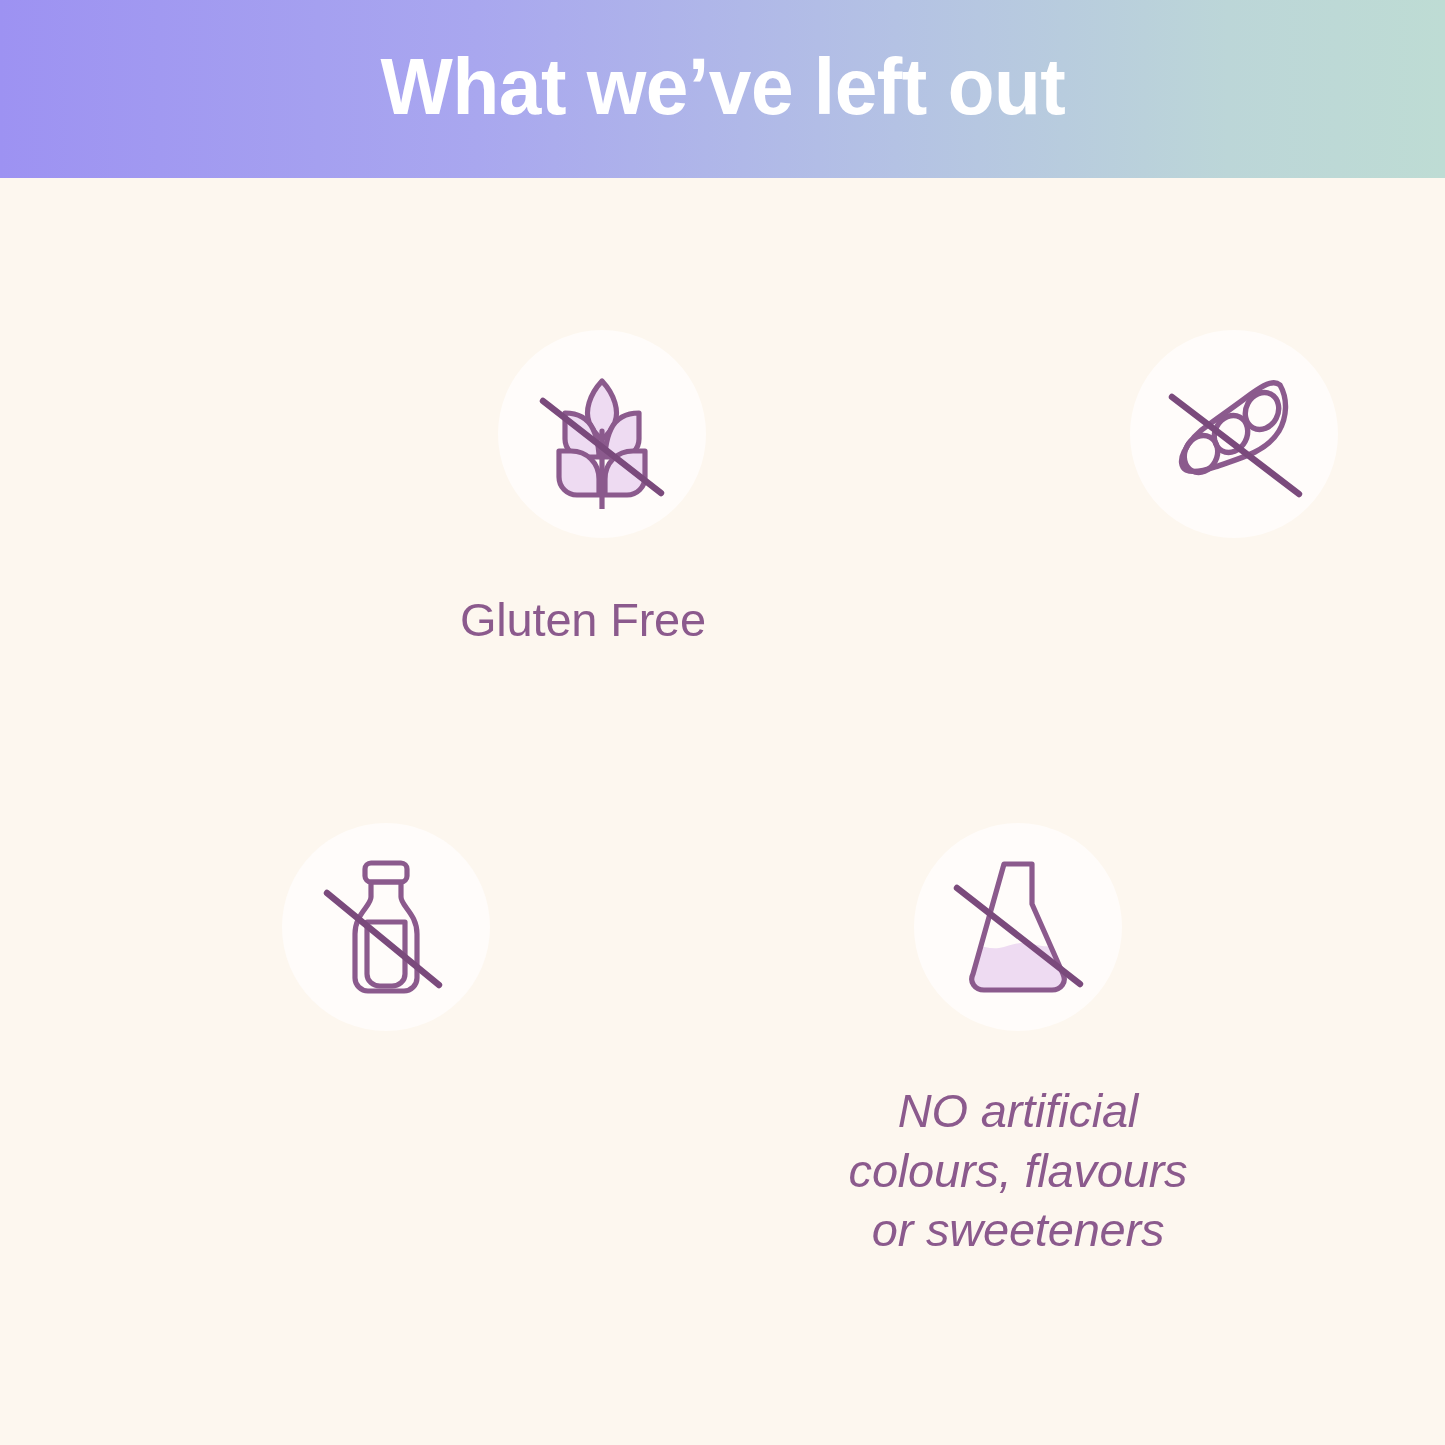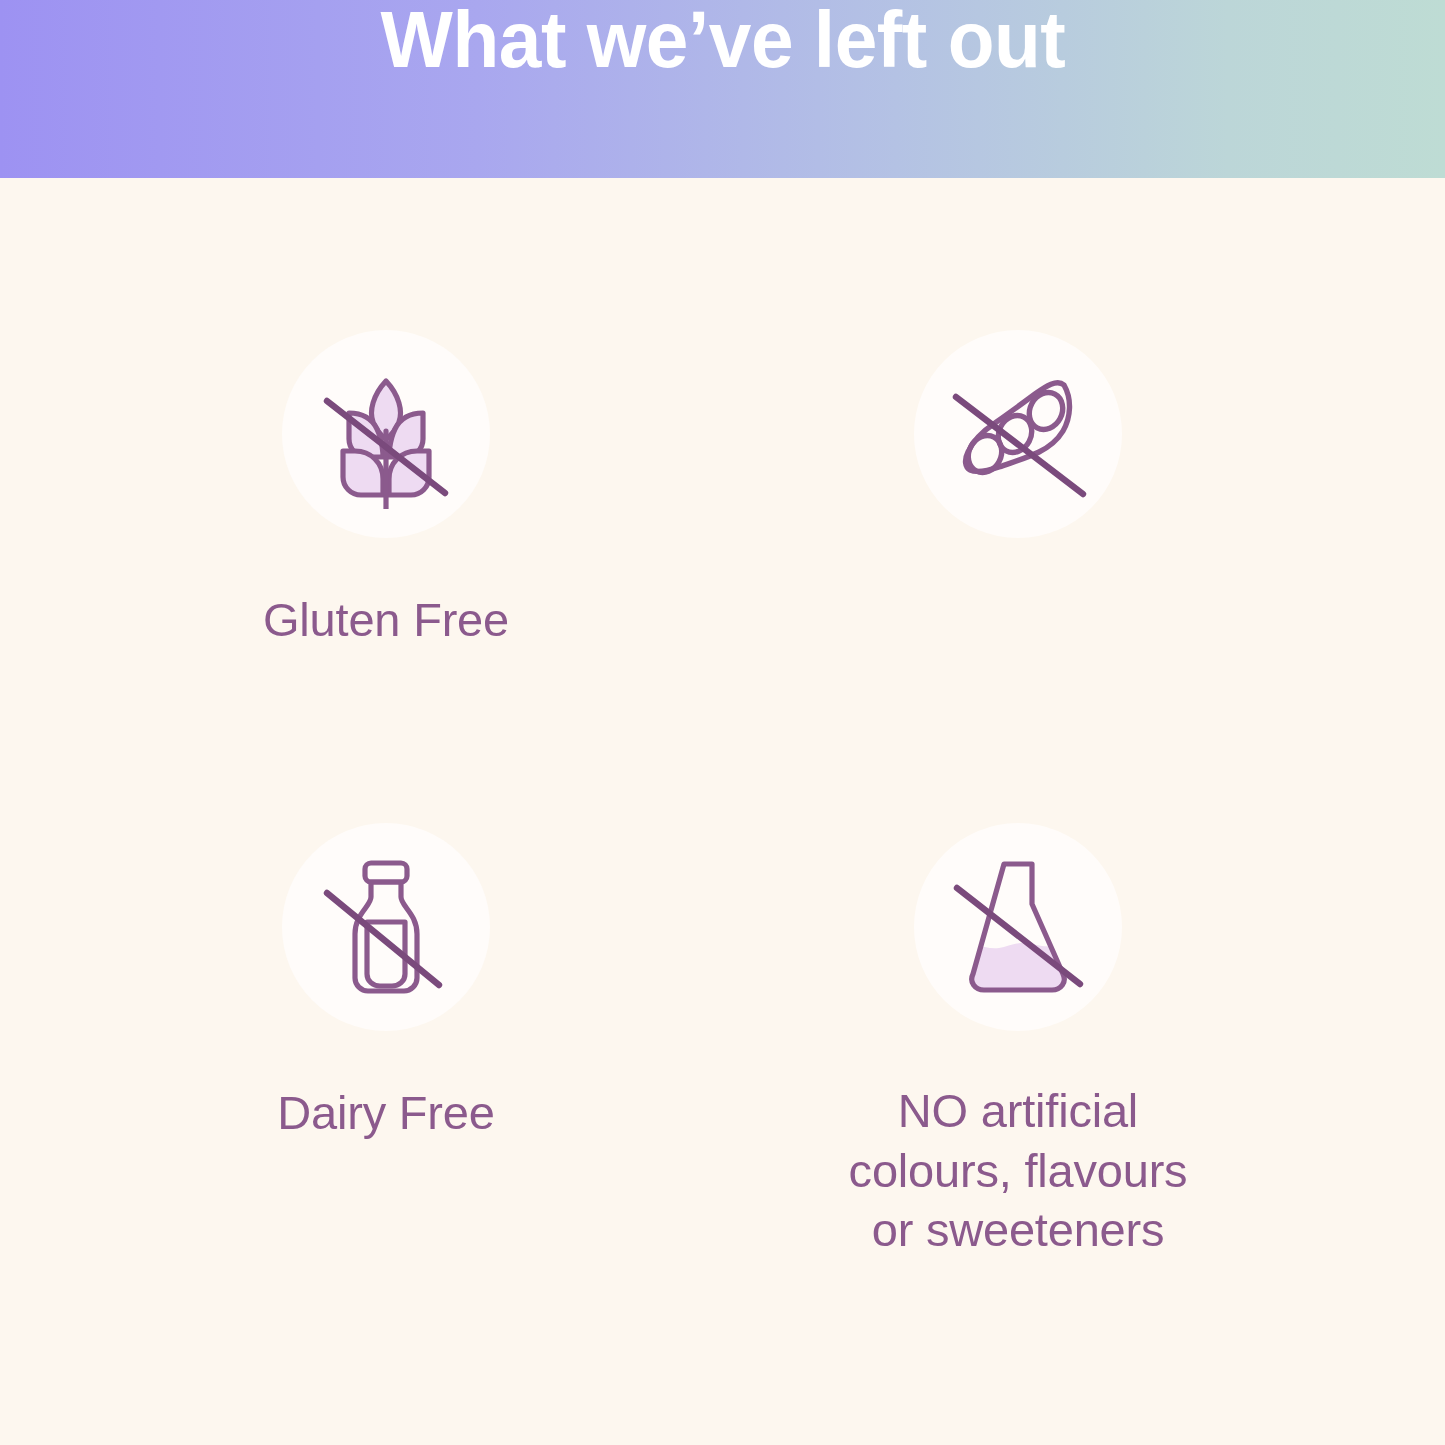--- a/index.html
+++ b/index.html
@@ -22,21 +22,21 @@
 
   
   .header-band {
     position: absolute;
     top: 0;
     left: 0;
     width: 1445px;
     height: 178px;
     background: linear-gradient(90deg, #9D92F2 0%, #A9A7EF 33%, #B4C2E4 62%, #BCD6D8 85%, #BEDCD4 100%);
     display: flex;
-    align-items: flex-start;
+    align-items: center;
     justify-content: center;
   }
   .header-title {
     color: #FFFFFF;
     font-family: "Liberation Sans", sans-serif;
     font-size: 79px;
     font-weight: bold;
     letter-spacing: -0.5px;
     line-height: 1;
     margin: 0;
@@ -55,21 +55,21 @@
   }
   .feature {
     position: absolute;
     width: 640px;
     display: flex;
     flex-direction: column;
     align-items: center;
   }
   .feature-col-left  { left: 66px; }
   .feature-col-right { left: 698px; }
-  .feature-row-top    { top: 152px; }
+  .feature-row-top    { top: 152px; align-items: flex-end; }
   .feature-row-bottom { top: 645px; }
 
   .icon-circle {
     width: 208px;
     height: 208px;
     border-radius: 50%;
     background: #FFFCFA;
     display: flex;
     align-items: center;
     justify-content: center;
@@ -85,20 +85,21 @@
     font-size: 47px;
     font-weight: normal;
     line-height: 1.28;
     text-align: center;
     letter-spacing: -0.2px;
     white-space: pre-line;
   }
   .feature-label.multiline {
     margin-top: 50px;
     line-height: 1.27;
+    font-style: italic;
   }
 </style>
 </head>
 <body>
 
 <div class="page">
 
   <div class="header-band">
     <h1 class="header-title">What we’ve left out</h1>
   </div>
@@ -178,21 +179,20 @@
                      L94 70
                      L94 122
                      C94 129 88 134 81 134
                      L69 134
                      C62 134 56 129 56 122 Z"></path>
           </g>
 
           <path d="M16 41 L128 133" fill="none" stroke="#7A4A7C" stroke-width="6.4" stroke-linecap="round"></path>
         </svg>
       </div>
-      <div class="feature-label">Dairy Free</div>
     </div>
 
     <div class="feature feature-col-right feature-row-bottom">
       <div class="icon-circle">
         <svg width="150" height="150" viewBox="0 0 150 150">
           <defs>
             <clipPath id="flaskClip">
               <path d="M61 12 L89 12 L89 52 L120 122
                        C124 130 118 138 109 138
                        L41 138

